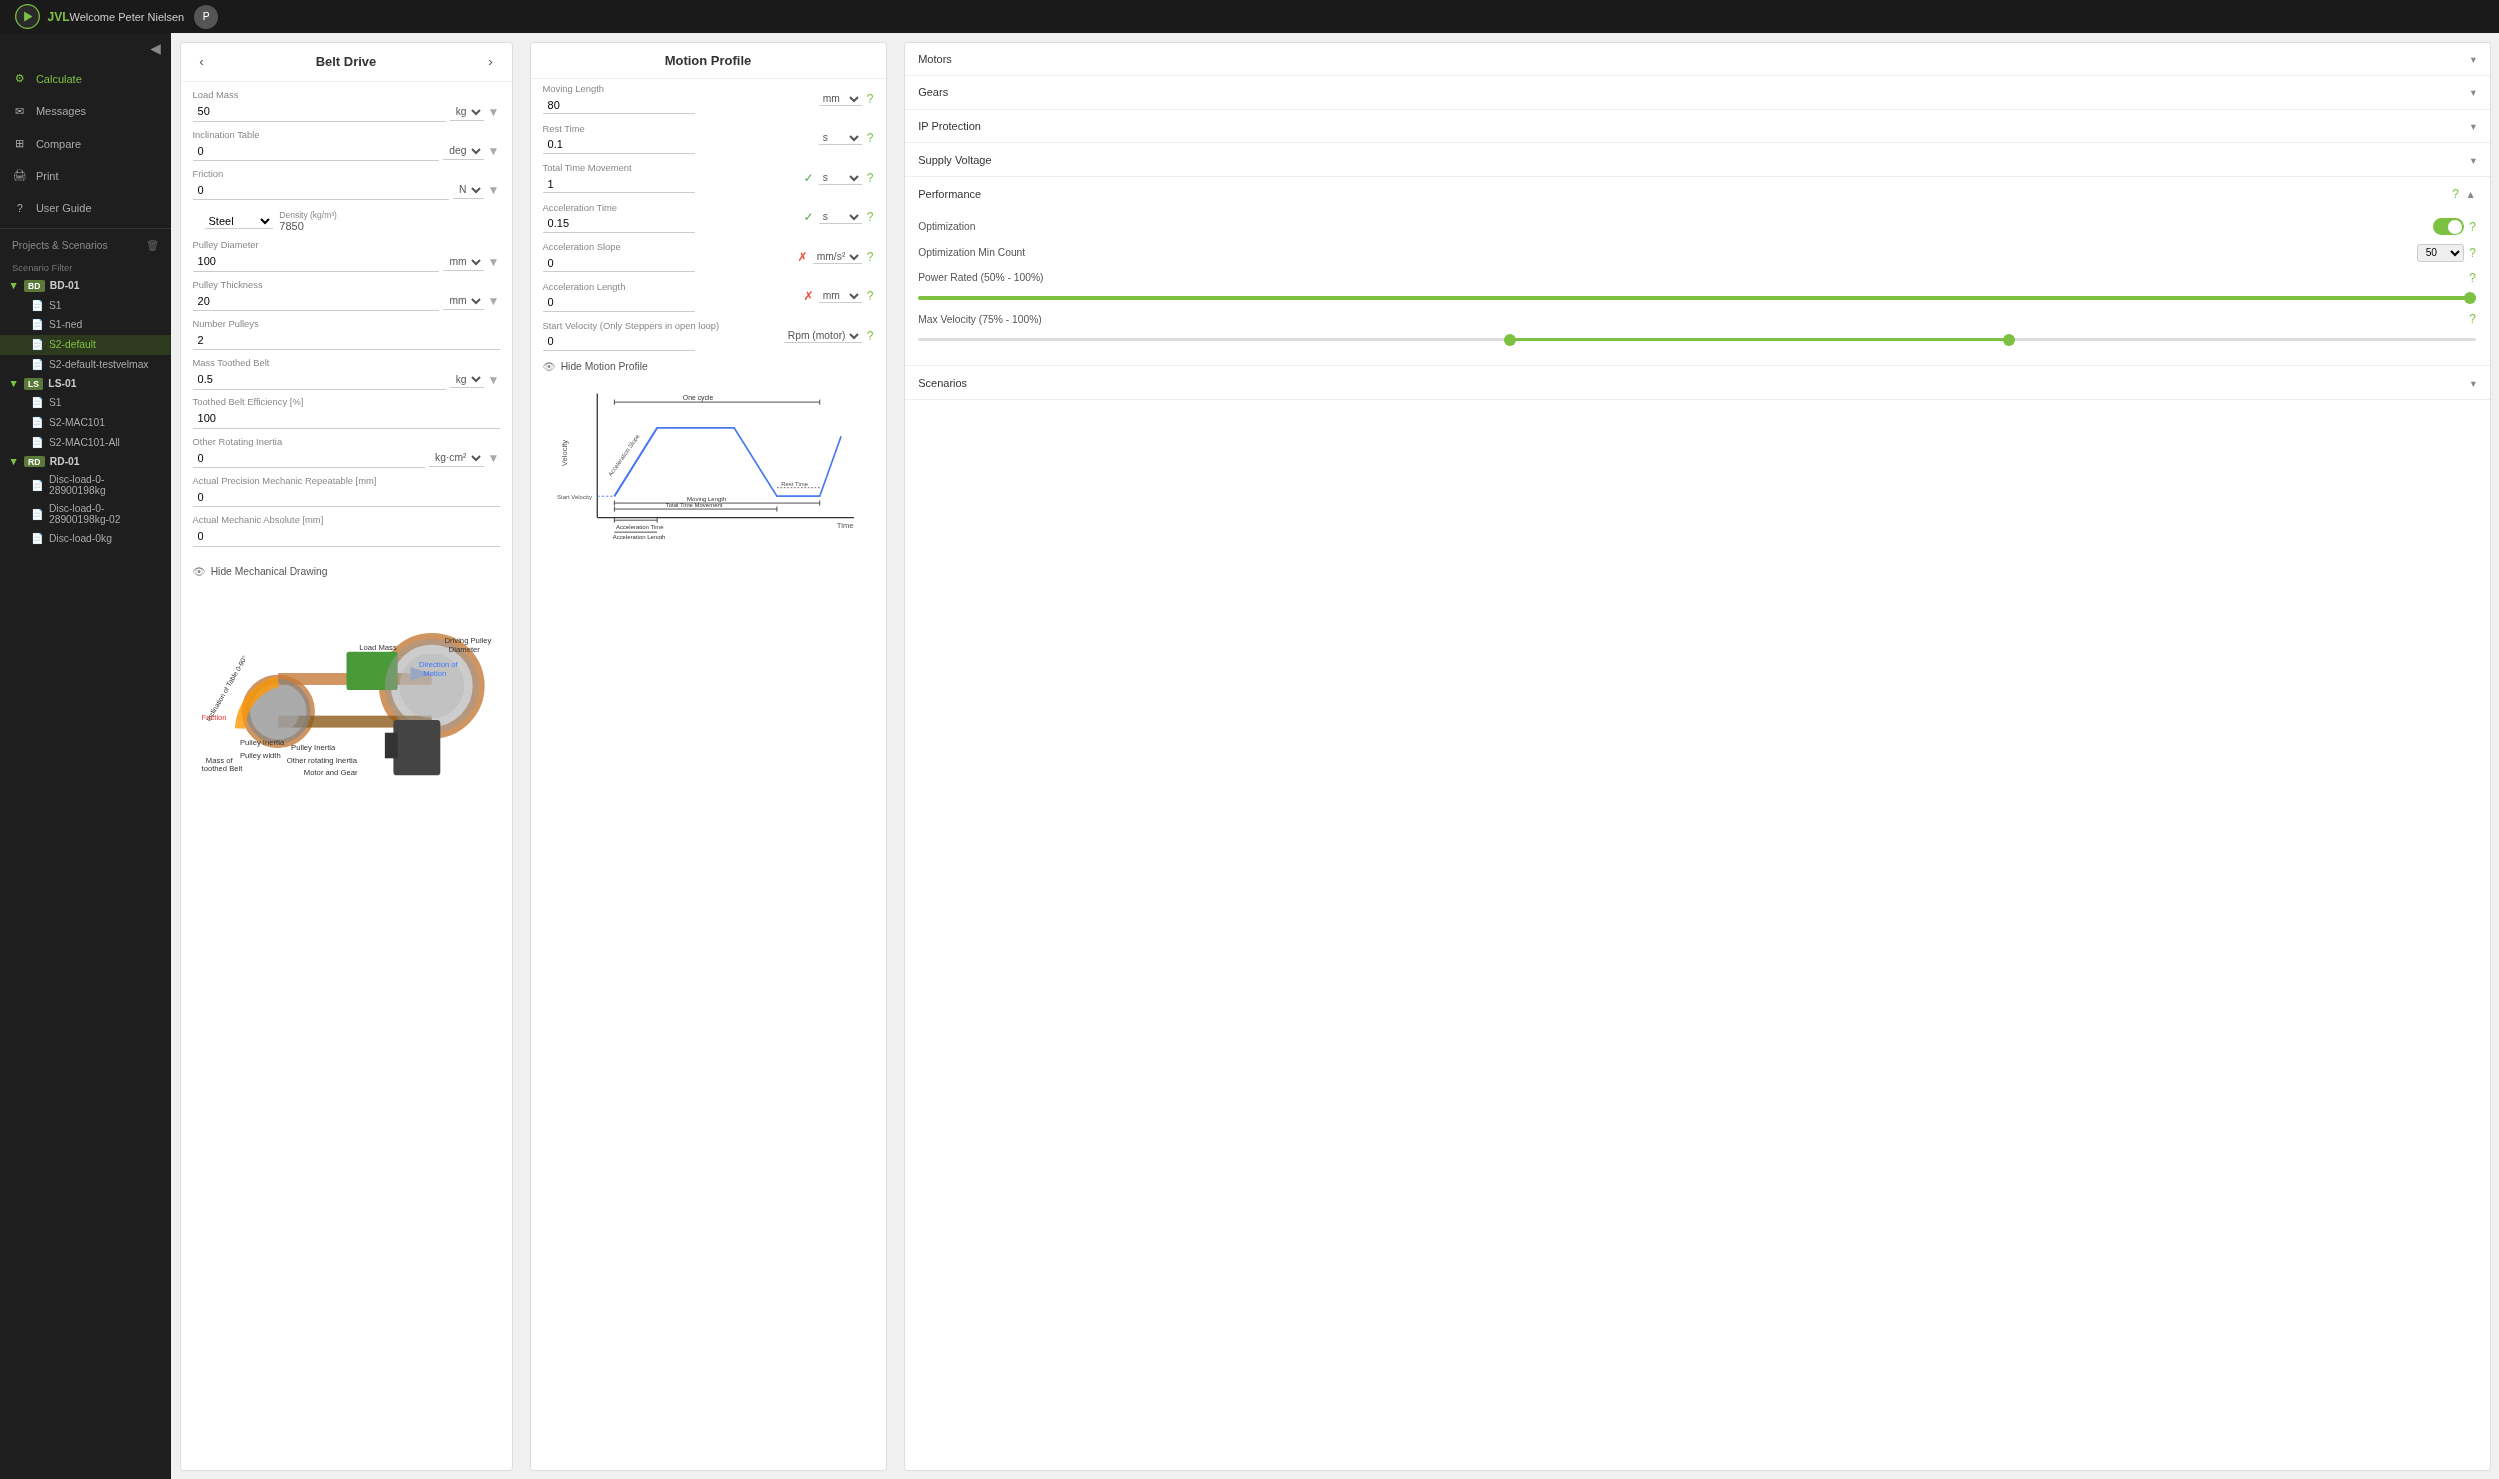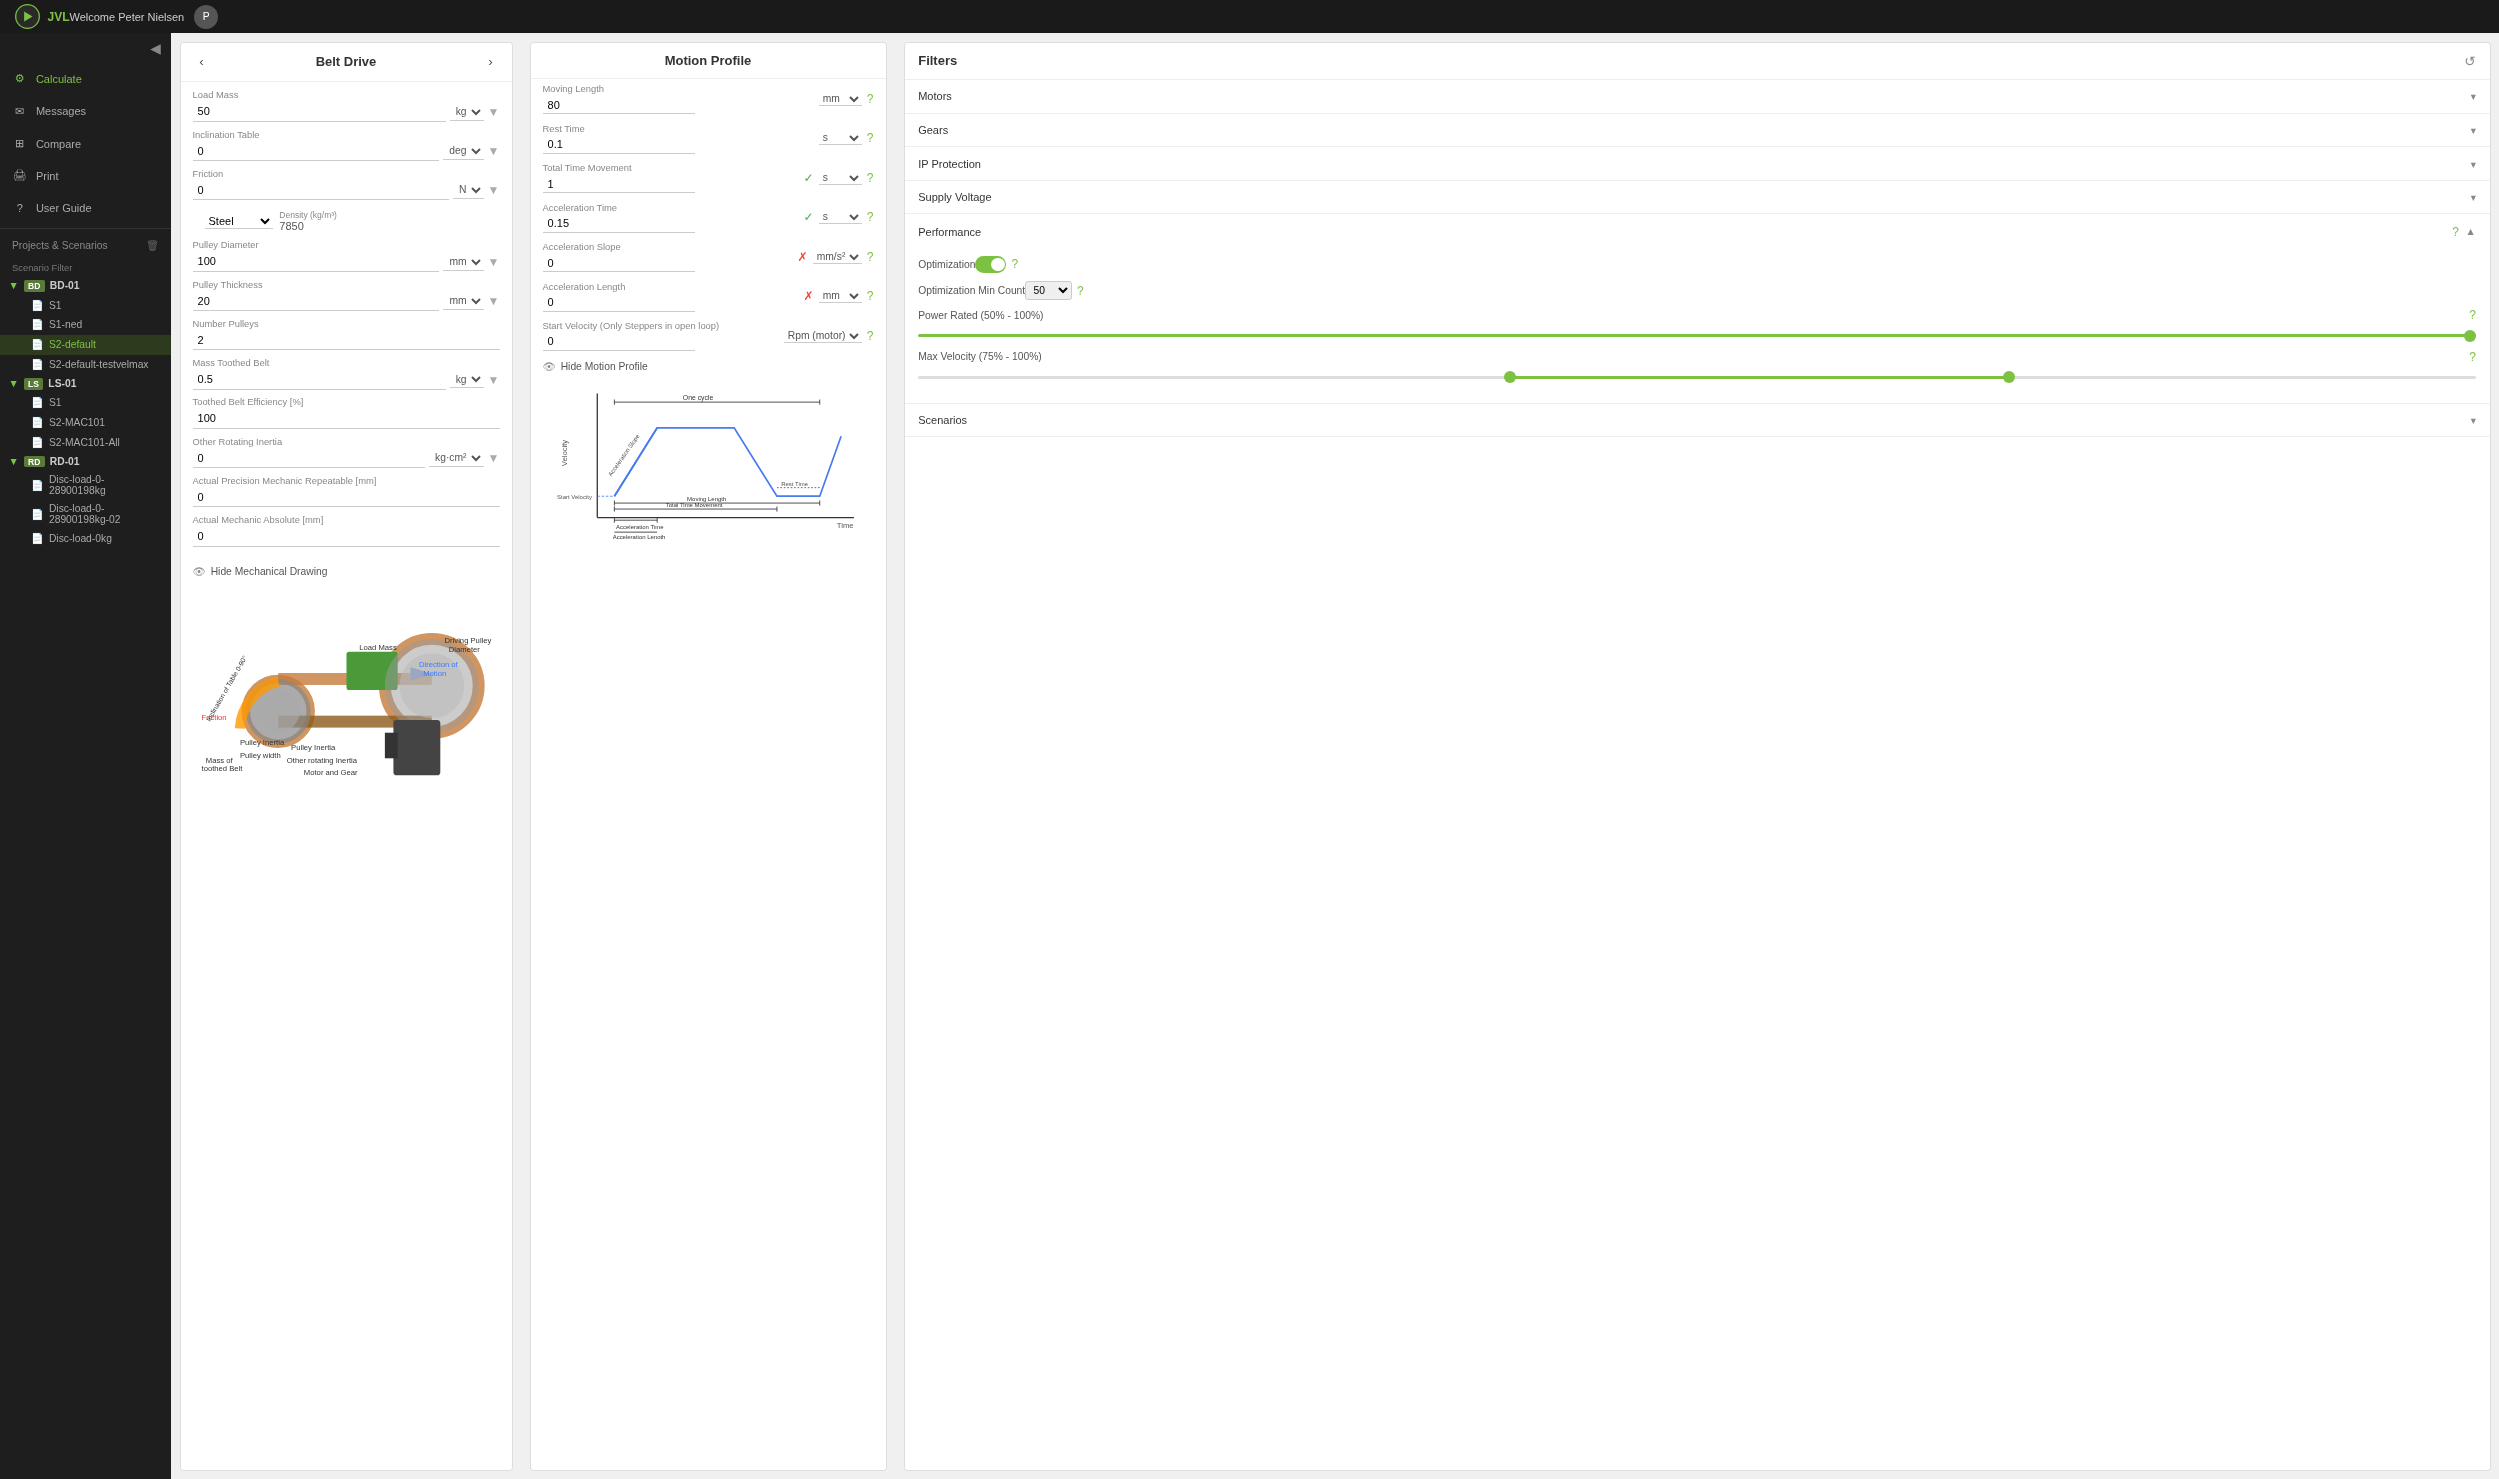--- a/index.html
+++ b/index.html
@@ -114,21 +114,21 @@
     
     .chart-area { padding: 6.8px 12px; }
 
     
     .filters-header { display: flex; align-items: center; justify-content: space-between; padding: 10.3px 13.7px; border-bottom: 0.9px solid #eee; }
     .filters-title { font-size: 13px; font-weight: 600; }
     .filter-section { border-bottom: 0.9px solid #eee; }
     .filter-section-header { display: flex; align-items: center; justify-content: space-between; padding: 10.3px 13.7px; cursor: pointer; font-size: 11px; }
     .filter-chevron { font-size: 10.3px; color: #888; }
     .filter-body { padding: 6.8px 13.7px 10.3px; }
-    .filter-row { display: flex; align-items: center; justify-content: flex-start; margin-bottom: 8.5px; }
+    .filter-row { display: flex; align-items: center; justify-content: space-between; margin-bottom: 8.5px; }
     .filter-label { font-size: 10.3px; color: #555; }
     .toggle-switch { position: relative; width: 31px; height: 17px; }
     .toggle-switch input { opacity: 0; width: 0; height: 0; }
     .toggle-slider { position: absolute; top: 0; left: 0; right: 0; bottom: 0; background: #7dc142; border-radius: 17px; cursor: pointer; }
     .toggle-slider::before { content: ''; position: absolute; width: 13.7px; height: 13.7px; left: 15.4px; top: 1.7px; background: #fff; border-radius: 50%; }
     .filter-count-select { font-size: 10.3px; border: 0.9px solid #ccc; border-radius: 2.6px; padding: 1.7px 3.4px; }
     .slider-row { margin: 5.1px 0; }
     .range-slider { width: 100%; height: 3.4px; appearance: none; background: linear-gradient(to right, #7dc142 0%, #7dc142 100%); border-radius: 1.7px; outline: none; cursor: pointer; }
     .range-slider::-webkit-slider-thumb { appearance: none; width: 12px; height: 12px; border-radius: 50%; background: #7dc142; cursor: pointer; }
 
@@ -534,24 +534,20 @@
           <line x1="310" y1="135" x2="310" y2="141" stroke="#333" stroke-width="1"></line>
           <text x="155" y="136" font-size="7" fill="#333">Moving Length</text>
 
           <line x1="260" y1="120" x2="310" y2="120" stroke="#555" stroke-width="1" stroke-dasharray="2,2"></line>
           <text x="265" y="118" font-size="7" fill="#555">Rest Time</text>
         </svg>
       </div>
     </div>
 
     <div class="panel panel-filters">
-      <div class="filters-header">
-        <span class="filters-title">Filters</span>
-        <span style="color:#888; cursor:pointer; font-size:13.7px;">↺</span>
-      </div>
 
       <div class="filter-section">
         <div class="filter-section-header">
           <span>Motors</span>
           <span class="filter-chevron">▾</span>
         </div>
       </div>
 
       <div class="filter-section">
         <div class="filter-section-header">

